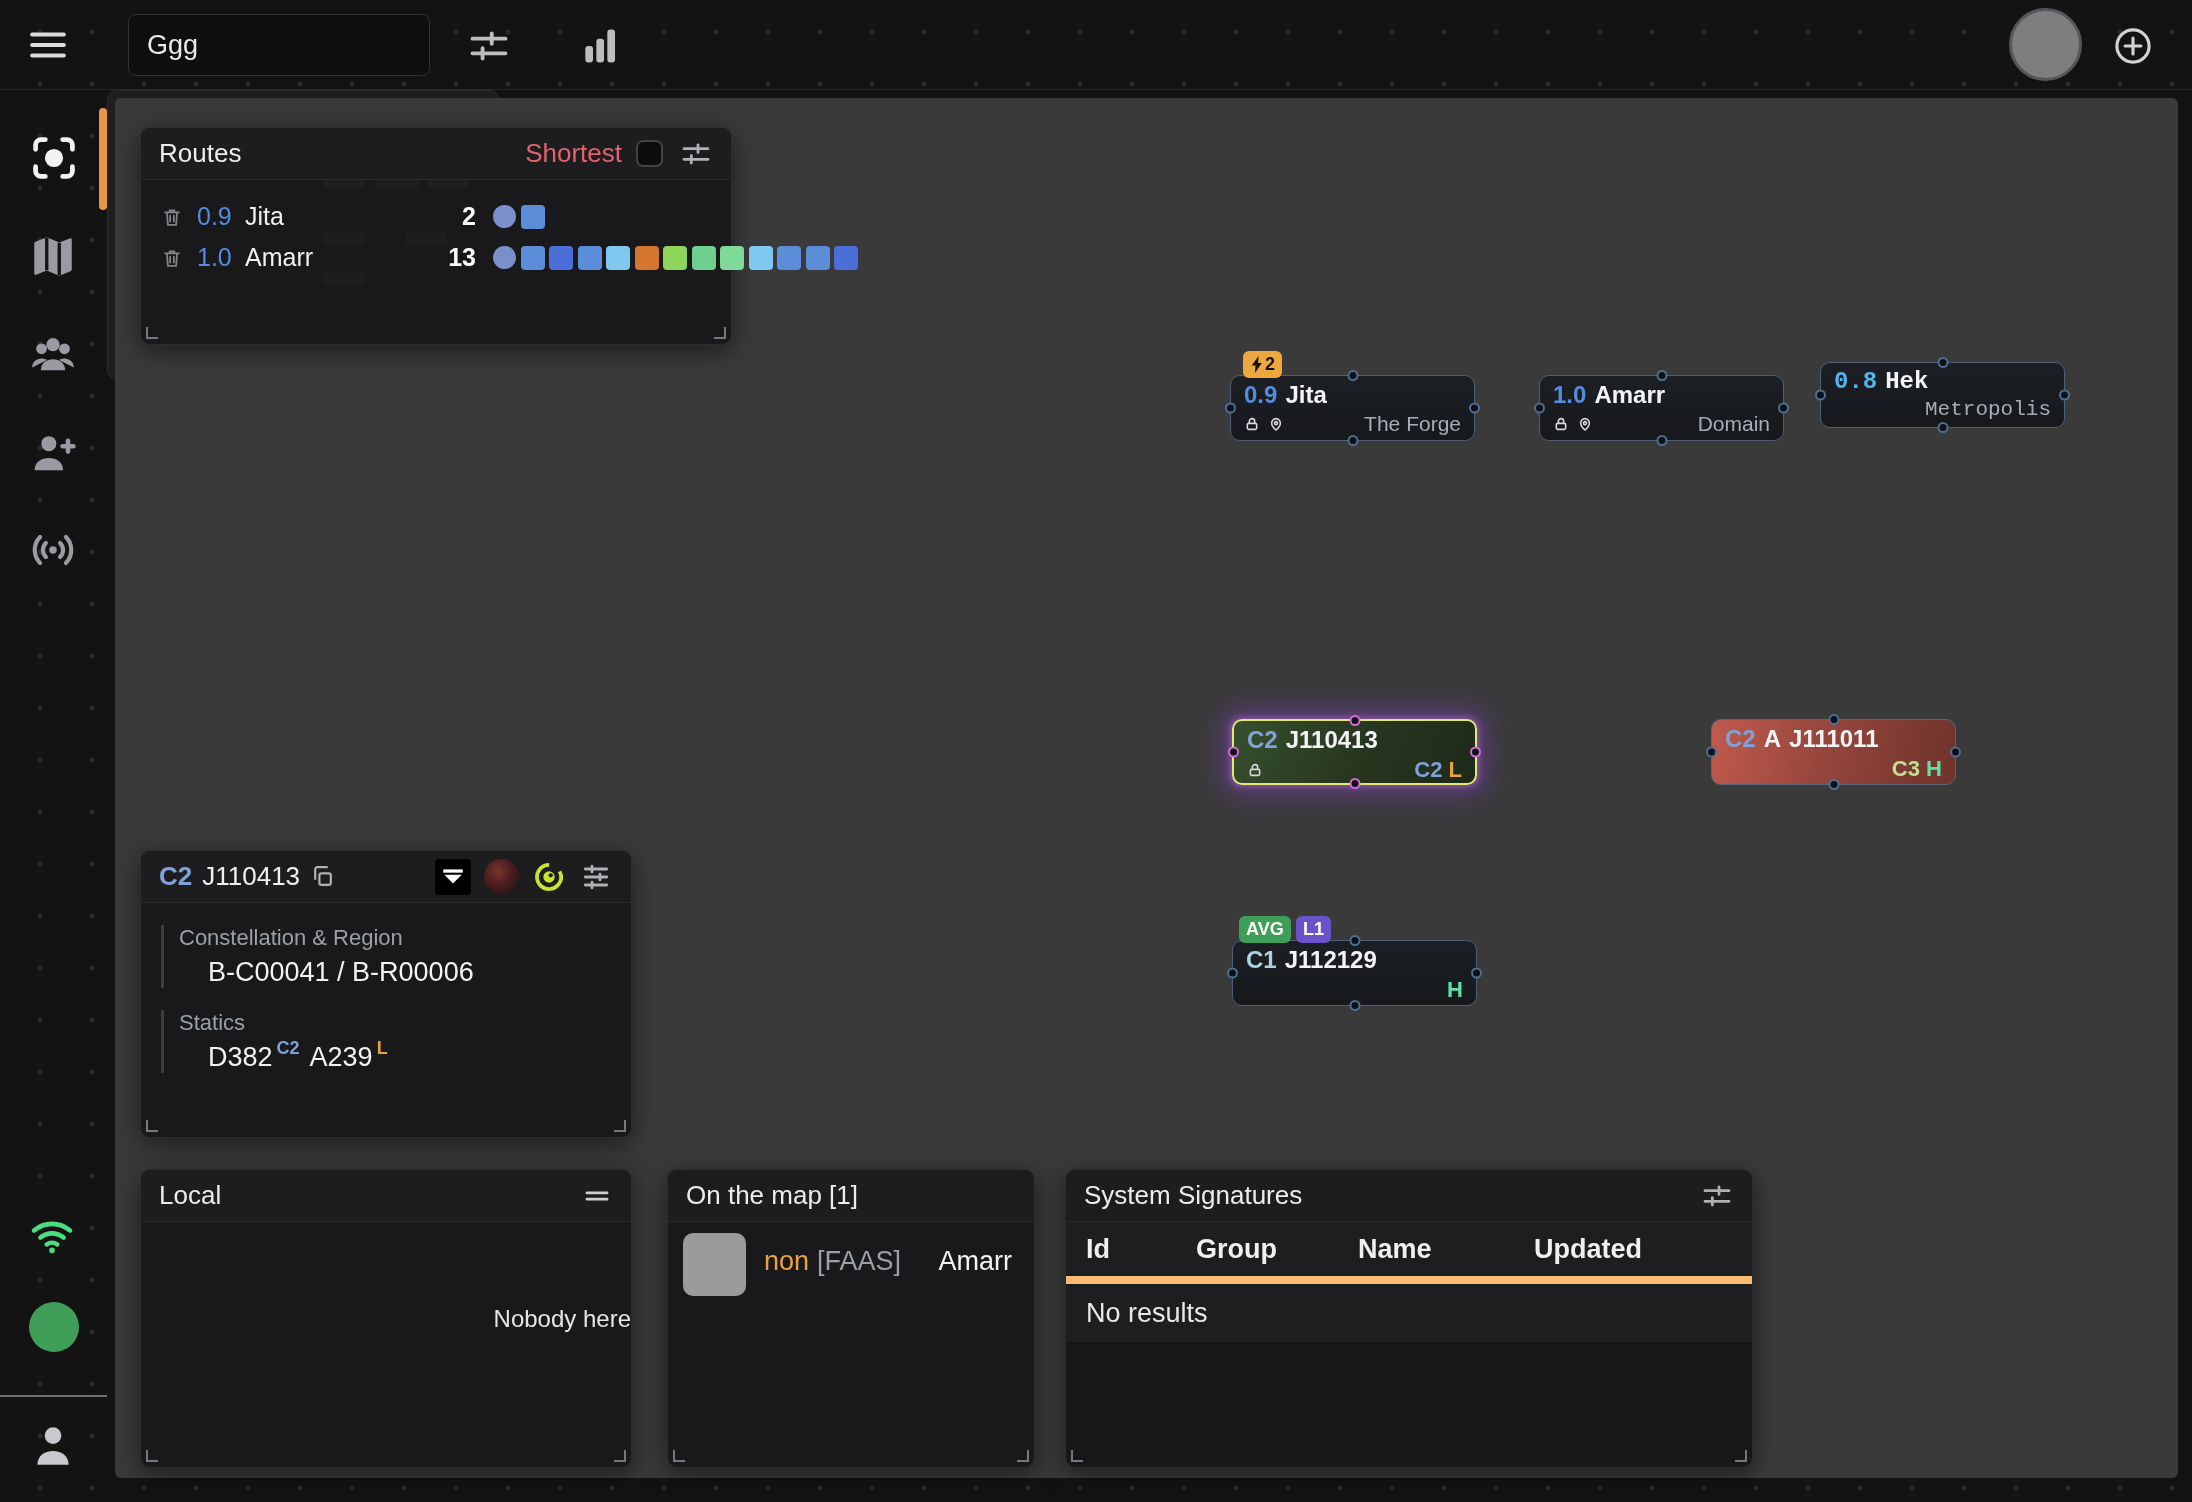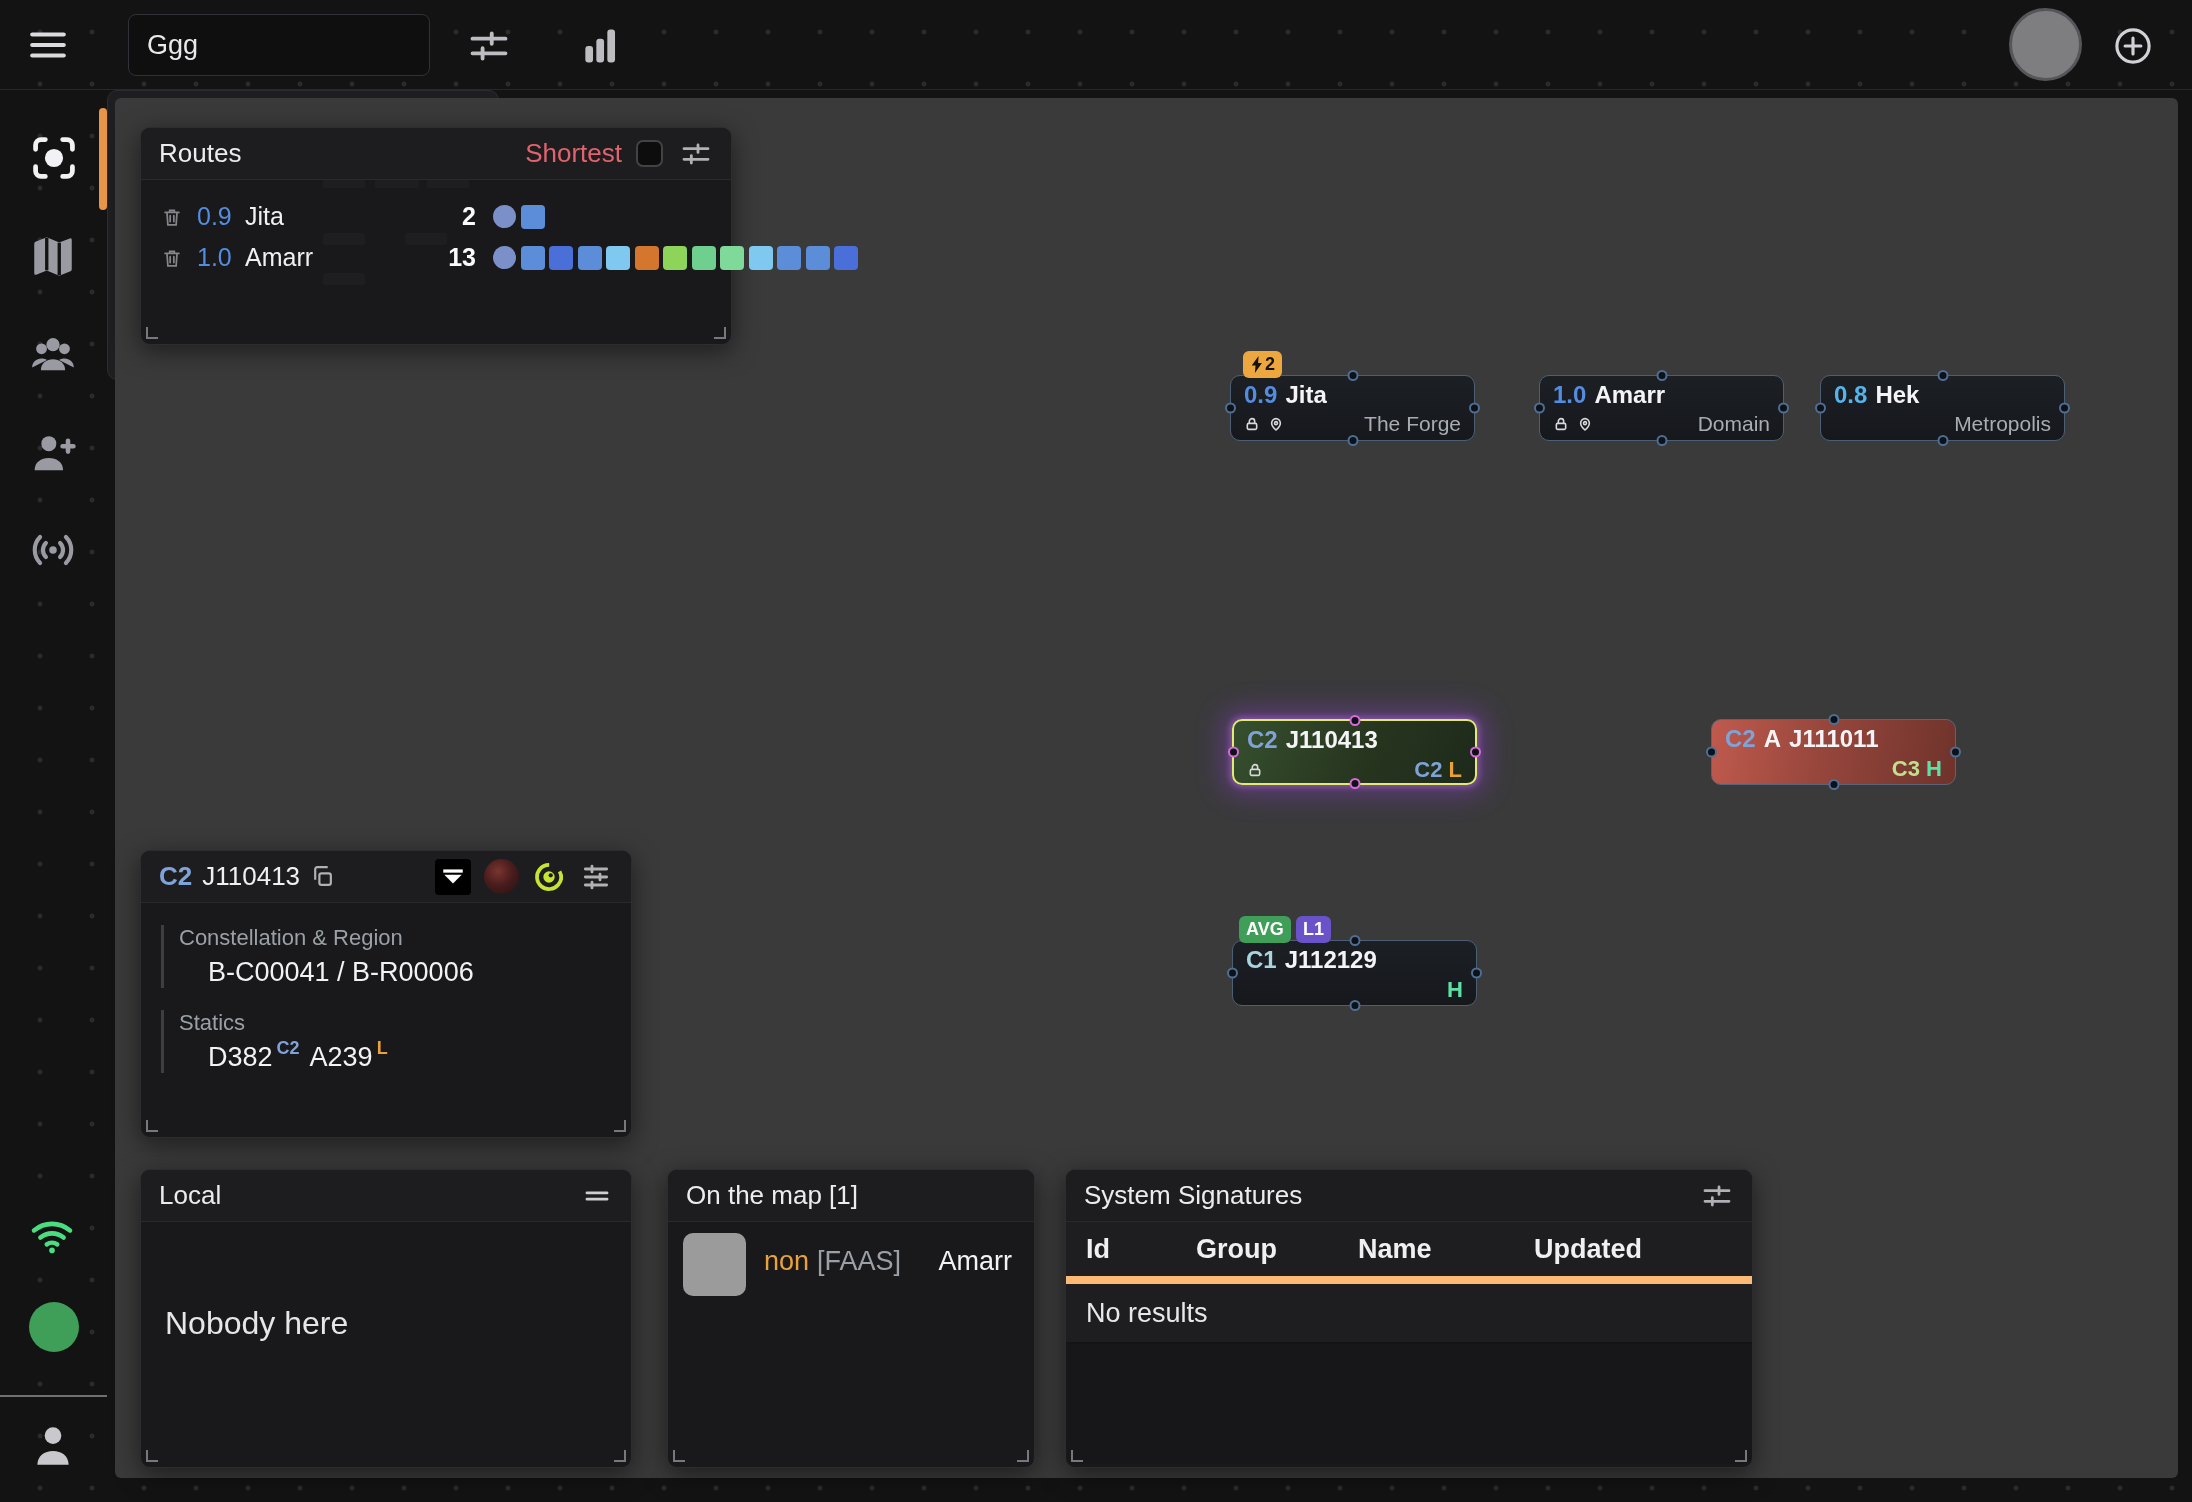--- a/index.html
+++ b/index.html
@@ -111,22 +111,22 @@
   .locate-btn { background:none; border:none; color:#c6e432; cursor:pointer; display:inline-flex; }
   .cfg-btn { background:none; border:none; color:#b0b0b5; cursor:pointer; display:inline-flex; }
   .info-section { margin:22px 0 0 20px; border-left:3px solid #3e3e42; padding-left:15px; }
   .info-label { font-size:22px; color:#9aa0a6; }
   .info-value { font-size:27px; color:#f2f2f4; margin-top:6px;margin-left:29px; }
   .statics-row { display:flex; align-items:flex-start; gap:4px; }
   .sup { font-size:18px; font-weight:bold; position:relative; top:-4px; }
 
   
   .local-panel { left:33px; top:1079px; width:492px; height:299px; }
-  .local-empty { position:absolute; left:0; right:0; top:135px; text-align:left;
-                 font-size:32px; color:#e6e6e9;padding-left:24px; }
+  .local-empty { position:absolute; left:0; right:0; top:135px; text-align:right;
+                 font-size:24px; color:#e6e6e9; }
   .equals-btn { margin-left:auto; background:none; border:none; color:#cfcfd3; cursor:pointer; }
 
   
   .onmap-panel { left:560px; top:1079px; width:368px; height:299px; }
   .pilot-row { position:relative; height:100px; }
   .pilot-avatar { position:absolute; left:15px; top:11px; width:63px; height:63px;
                   border-radius:10px; background:#9b9b9b; }
   .pilot-name { position:absolute; left:96px; top:24px; font-size:27px; color:#e9a23b; }
   .pilot-ticker { font-size:27px; color:#9aa0a6; margin-left:8px; }
   .pilot-ship { position:absolute; right:22px; top:24px; font-size:27px; color:#f2f2f4; }
@@ -295,21 +295,21 @@
             </svg>
           </span>
         <span class="node-region">Domain</span>
       </div>
       <span class="dot t"></span>
         <span class="dot b"></span>
       <span class="dot l"></span>
         <span class="dot r"></span>
     </div>
 
-    <div class="node" style="left:1713px; top:285px;">
+    <div class="node" style="left:1713px; top:272px;font-family:Liberation Mono, monospace;">
       <div class="node-row1">
           <span class="sec-cyan">0.8</span>
         <span class="node-name">Hek</span>
         </div>
       <div class="node-row2">
         <span class="node-region">Metropolis</span>
       </div>
       <span class="dot t"></span>
         <span class="dot b"></span>
       <span class="dot l"></span>

